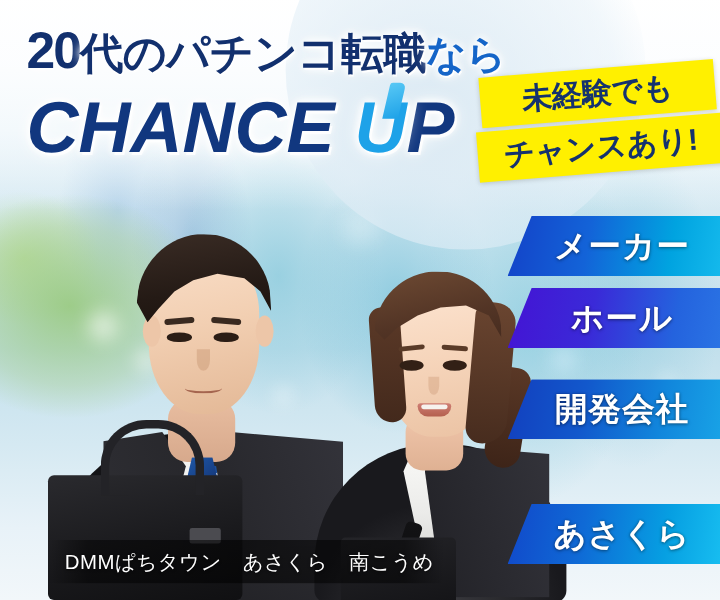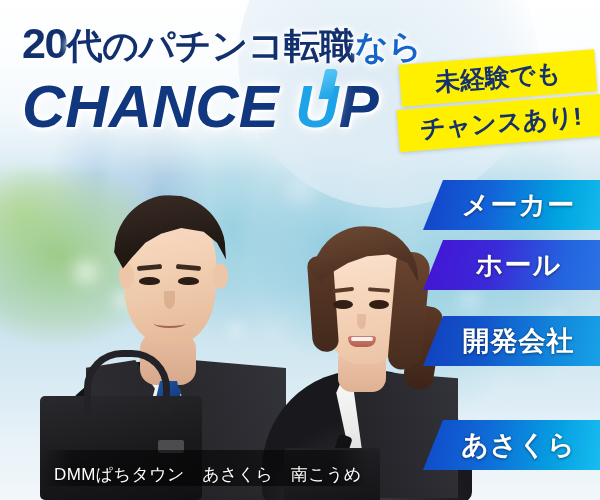--- a/index.html
+++ b/index.html
@@ -447,21 +447,21 @@
   .tag.t4 { top: 360px; background: linear-gradient(100deg, #7a1ee8 0%, #6a2ae6 32%, #3f7ce4 72%, #35b0e8 100%); }
   .tag.t5 { top: 420px; background: linear-gradient(100deg, #1148ca 0%, #0f6ad6 36%, #069fe2 74%, #17bdf0 100%); }
 
   
   .caption {
     position: absolute;
     left: 40px; bottom: 14px;
     width: 330px;
     height: 36px;
     display: flex;
-    align-items: flex-end;
+    align-items: center;
     background: linear-gradient(90deg, rgba(0,0,0,0) 0%, rgba(0,0,0,.48) 10%, rgba(0,0,0,.58) 50%, rgba(0,0,0,.48) 90%, rgba(0,0,0,0) 100%);
   }
   .caption span {
     color: #ffffff;
     font-size: 17px;
     font-weight: 400;
     letter-spacing: .4px;
     white-space: nowrap;
     padding-left: 14px;
     text-shadow: 0 1px 2px rgba(0,0,0,.6);

